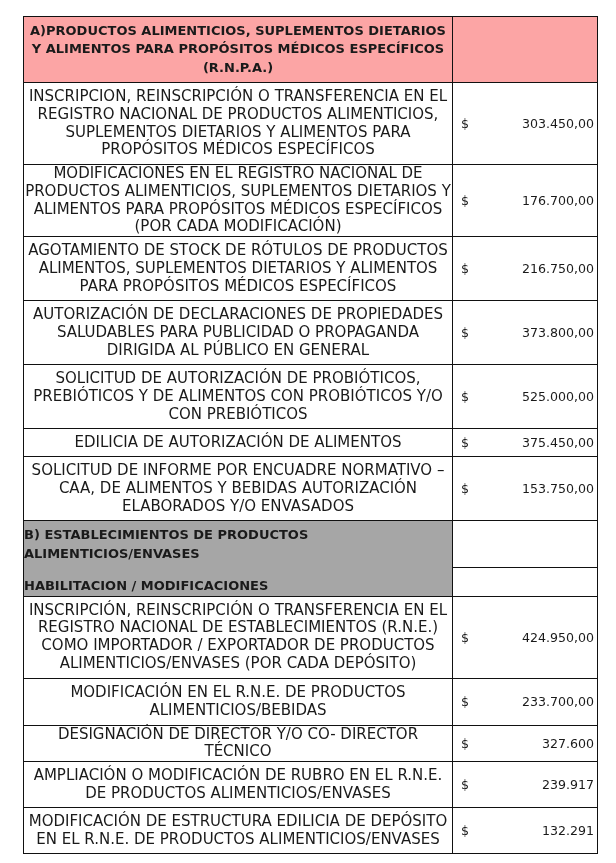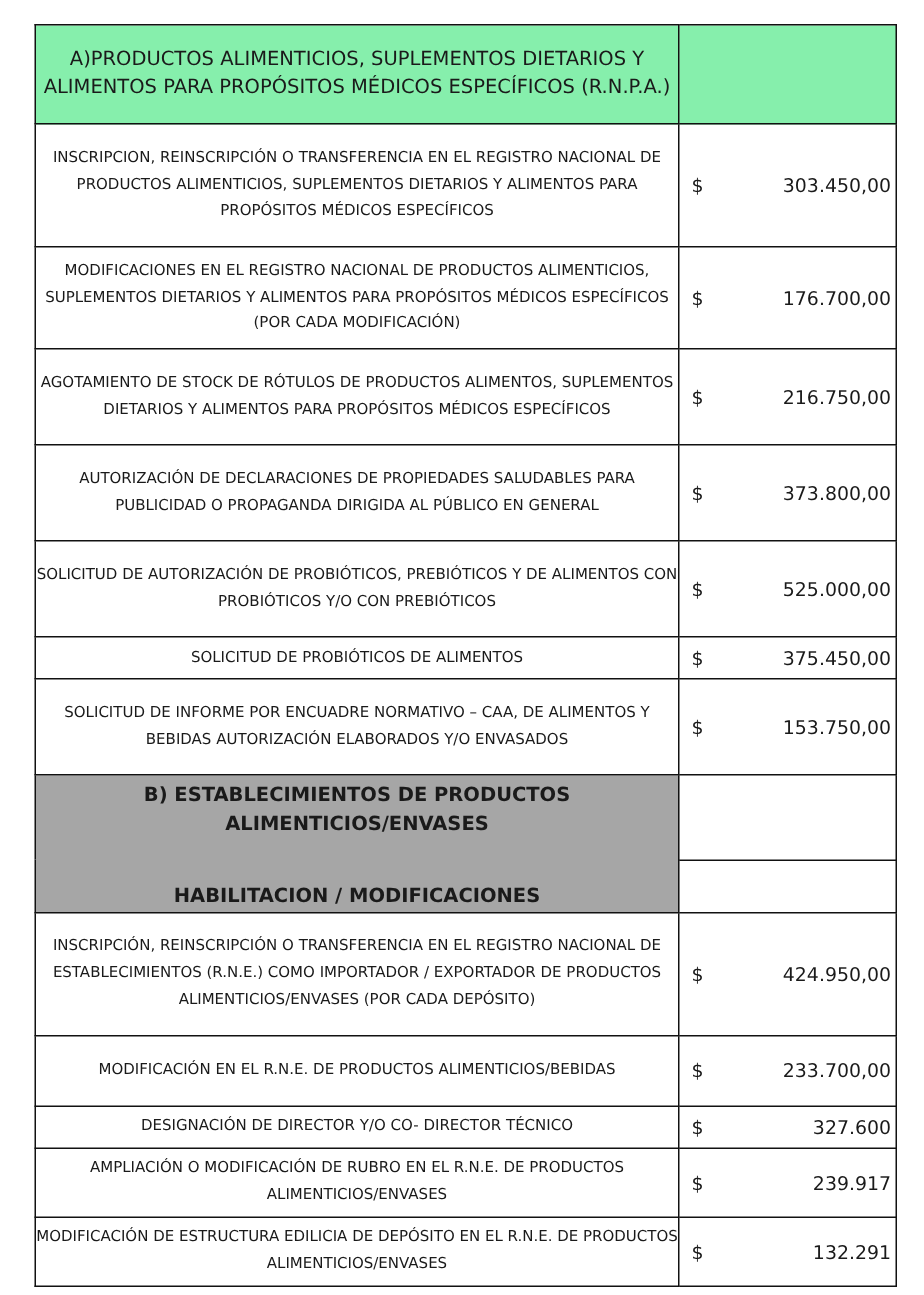--- a/index.html
+++ b/index.html
@@ -4,23 +4,23 @@
   <style>
     html, body { margin: 0; padding: 0; background: #ffffff; }
     body { width: 616px; height: 863px; position: relative; font-family: "DejaVu Sans", "Liberation Sans", sans-serif; color: #1a1a1a; }
     table.fees {
       position: absolute; left: 23px; top: 16px;
       width: 574px; border-collapse: collapse; table-layout: fixed;
     }
     table.fees td { border: 1.5px solid #111; padding: 0; vertical-align: middle; }
     col.c-desc { width: 429px; }
     col.c-amt { width: 145px; }
-    td.desc { text-align: center; font-size: 10px; line-height: 17.8px; padding: 2px 3px; }
-    td.hdr-a { background: #86efac; font-weight: normal; font-size: 13px; line-height: 18.5px; text-align: center; padding: 4px 3px; }
-    td.hdr-b { background: #a6a6a6; font-weight: bold; font-size: 13px; line-height: 18.5px; text-align: center; padding: 3px 3px; }
+    td.desc { text-align: center; font-size: 15px; line-height: 17.8px; padding: 2px 3px; }
+    td.hdr-a { background: #fca5a5; font-weight: bold; font-size: 13px; line-height: 18.5px; text-align: center; padding: 4px 3px; }
+    td.hdr-b { background: #a6a6a6; font-weight: bold; font-size: 13px; line-height: 18.5px; padding: 3px 3px; }
     td.amt-cell { font-size: 12.6px; position: relative; }
     .amt { display: flex; justify-content: space-between; padding: 0 3px 0 8px; }
     td.blank { background: #ffffff; }
   </style>
 </head>
 <body>
 
 <table class="fees">
   <colgroup>
       <col class="c-desc">
@@ -71,42 +71,42 @@
     <tr style="height:64px">
       <td class="desc">SOLICITUD DE AUTORIZACIÓN DE PROBIÓTICOS, PREBIÓTICOS Y DE ALIMENTOS CON PROBIÓTICOS Y/O CON PREBIÓTICOS</td>
       <td class="amt-cell">
           <div class="amt">
             <span>$</span>
             <span>525.000,00</span>
           </div>
         </td>
     </tr>
     <tr style="height:28px">
-      <td class="desc">SOLICITUD DE PROBIÓTICOS DE ALIMENTOS</td>
+      <td class="desc">EDILICIA DE AUTORIZACIÓN DE ALIMENTOS</td>
       <td class="amt-cell">
           <div class="amt">
             <span>$</span>
             <span>375.450,00</span>
           </div>
         </td>
     </tr>
     <tr style="height:64px">
       <td class="desc">SOLICITUD DE INFORME POR ENCUADRE NORMATIVO – CAA, DE ALIMENTOS Y BEBIDAS AUTORIZACIÓN ELABORADOS Y/O ENVASADOS</td>
       <td class="amt-cell">
           <div class="amt">
             <span>$</span>
             <span>153.750,00</span>
           </div>
         </td>
     </tr>
 
     <tr style="height:46px">
       <td class="hdr-b" rowspan="2" style="vertical-align:top;padding-top:5px">
         <div>B) ESTABLECIMIENTOS DE PRODUCTOS ALIMENTICIOS/ENVASES</div>
-        <div style="margin-top:30px">HABILITACION / MODIFICACIONES</div>
+        <div style="margin-top:14px">HABILITACION / MODIFICACIONES</div>
       </td>
       <td class="blank"></td>
     </tr>
     <tr style="height:28px">
       <td class="blank"></td>
     </tr>
 
     <tr style="height:82px">
       <td class="desc">INSCRIPCIÓN, REINSCRIPCIÓN O TRANSFERENCIA EN EL REGISTRO NACIONAL DE ESTABLECIMIENTOS (R.N.E.) COMO IMPORTADOR / EXPORTADOR DE PRODUCTOS ALIMENTICIOS/ENVASES (POR CADA DEPÓSITO)</td>
       <td class="amt-cell">

